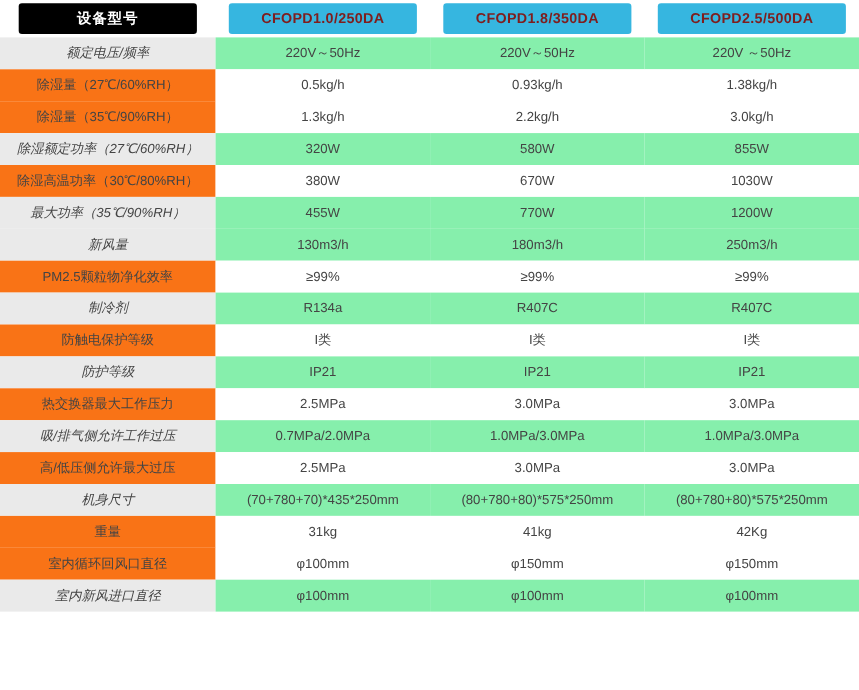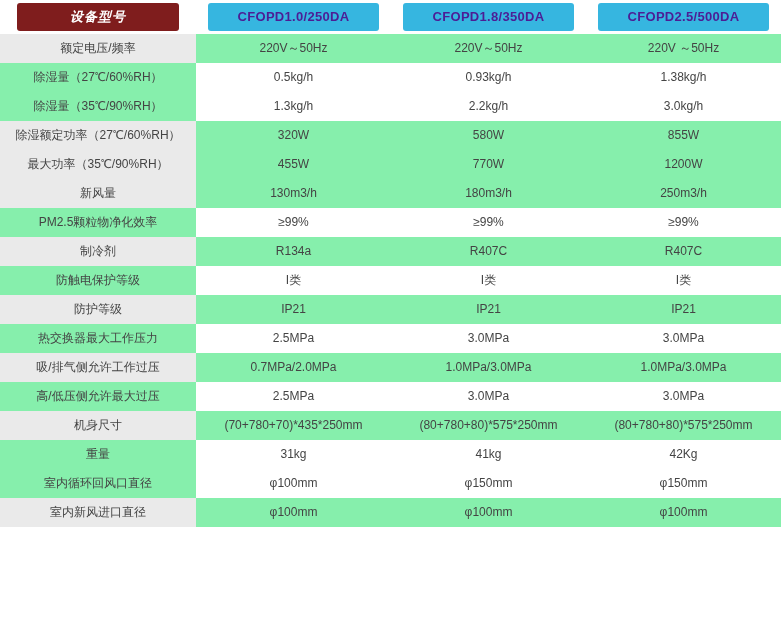--- a/index.html
+++ b/index.html
@@ -35,50 +35,49 @@
   col.c2 { width: 195px; }
   col.c3 { width: 195px; }
 
   
   tr.header td {
     height: 34px;
     padding: 0;
   }
   .hdr-label {
     display: block;
-    background: #7f1d1d;
+    background: #000000;
     color: #ffffff;
     font-size: 13px;
     font-weight: bold;
     line-height: 28px;
     height: 28px;
     margin: 3px 17px;
     border-radius: 3px;
     text-align: center;
     letter-spacing: 1px;
-    font-style: italic;
   }
   .hdr-model {
     display: block;
     background: #36b6e0;
-    color: #4c1d95;
+    color: #7f1d1d;
     font-size: 13px;
     font-weight: bold;
     line-height: 28px;
     height: 28px;
     margin: 3px 12px;
     border-radius: 3px;
     text-align: center;
     letter-spacing: 0.3px;
   }
   
   tr.even td { background: #86efac; }
   tr.odd  td { background: #ffffff; }
-  tr.even td.firstcol { background: #eaeaea; }
-  tr.odd  td.firstcol { background: #86efac; margin-left: 17px; }
+  tr.even td.firstcol { background: #eaeaea; font-style: italic; }
+  tr.odd  td.firstcol { background: #f97316; margin-left: 17px; }
 
   td.firstcol {
     color: #444444;
   }
   tr.header td { background: #ffffff !important; }
 </style>
 </head>
 <body>
 
 <table class="spec">
@@ -120,20 +119,26 @@
         <td>1.3kg/h</td>
         <td>2.2kg/h</td>
         <td>3.0kg/h</td>
       </tr>
       <tr class="even">
         <td class="firstcol">除湿额定功率（27℃/60%RH）</td>
         <td>320W</td>
         <td>580W</td>
         <td>855W</td>
       </tr>
+      <tr class="odd">
+        <td class="firstcol">除湿高温功率（30℃/80%RH）</td>
+        <td>380W</td>
+        <td>670W</td>
+        <td>1030W</td>
+      </tr>
       <tr class="even">
         <td class="firstcol">最大功率（35℃/90%RH）</td>
         <td>455W</td>
         <td>770W</td>
         <td>1200W</td>
       </tr>
       <tr class="even">
         <td class="firstcol">新风量</td>
         <td>130m3/h</td>
         <td>180m3/h</td>

